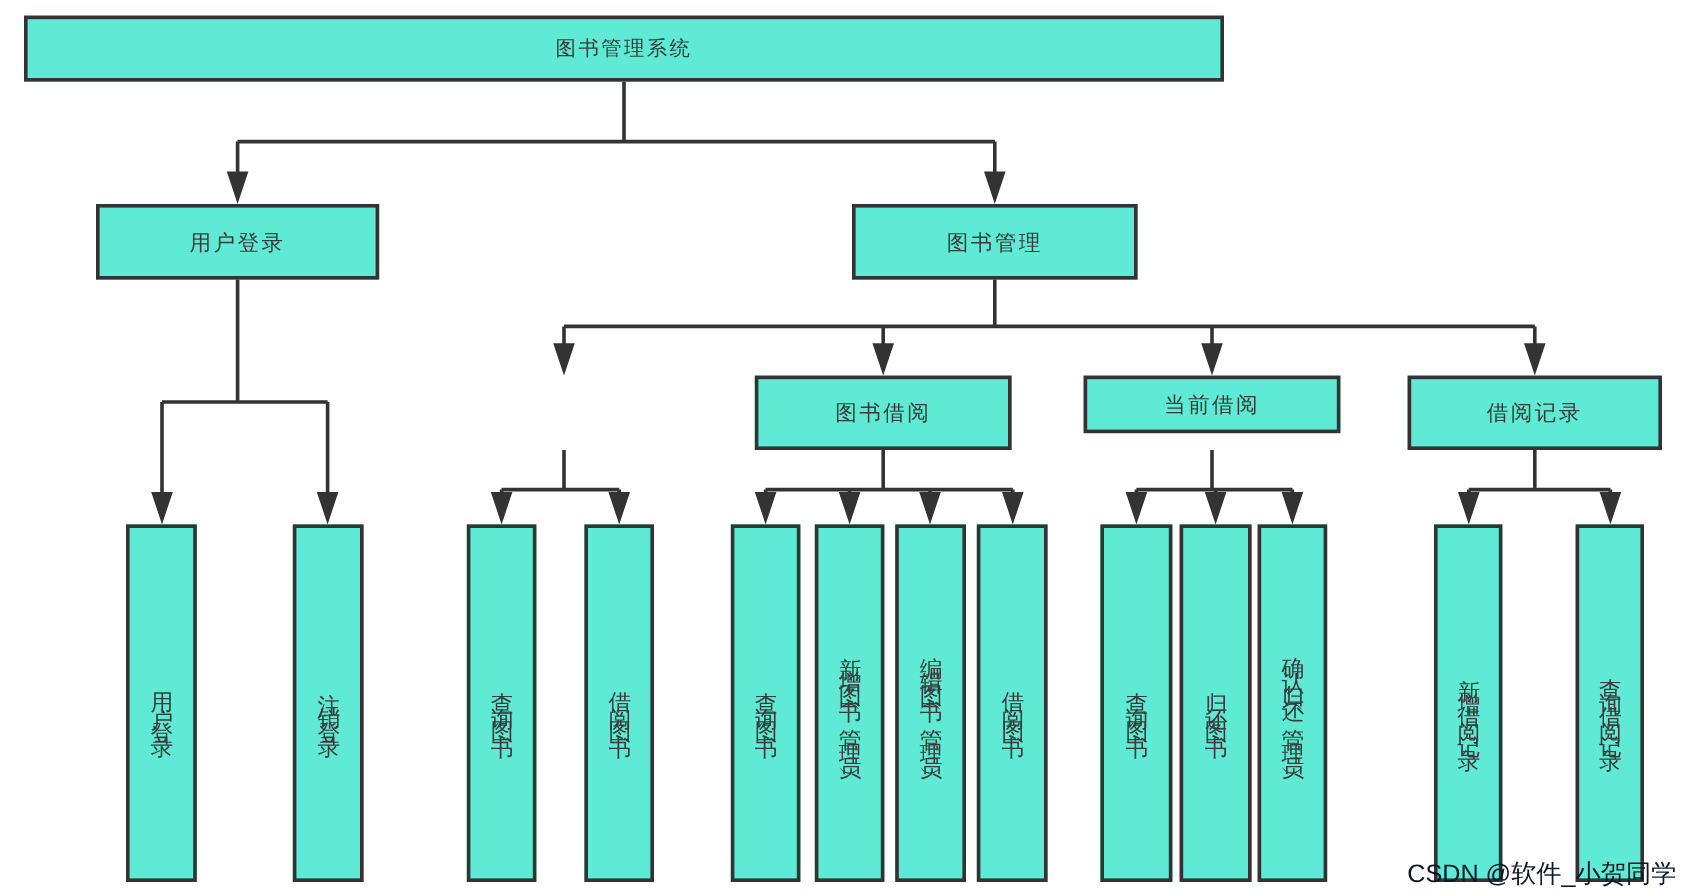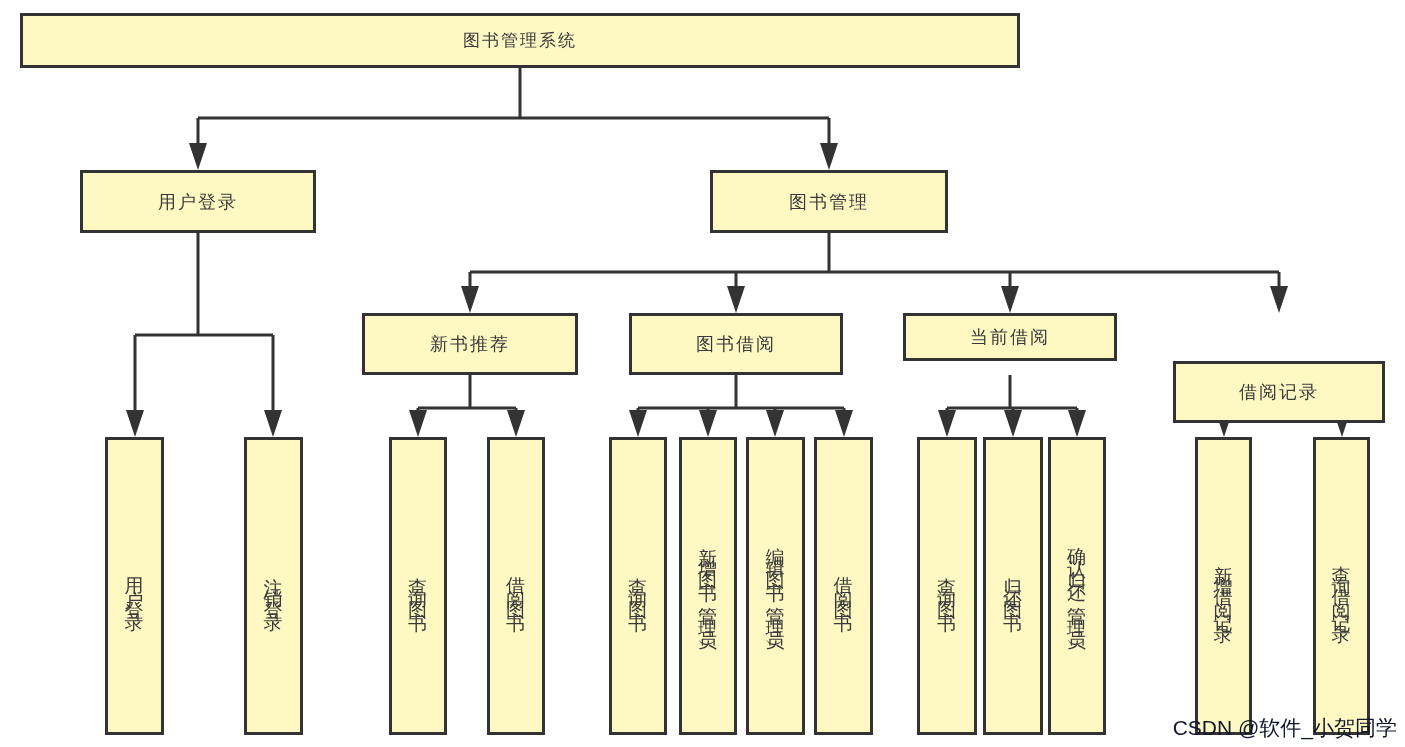--- a/index.html
+++ b/index.html
@@ -15,21 +15,21 @@
   .wires {
     position: absolute;
     left: 0; top: 0;
     width: 1405px; height: 747px;
     z-index: 1;
   }
   .box {
     position: absolute;
     box-sizing: border-box;
     border: 3px solid #333333;
-    background: #fef9c3;
+    background: #5eead4;
     display: flex;
     align-items: center;
     justify-content: center;
     z-index: 2;
   }
   .hlabel {
     font-size: 18px;
     letter-spacing: 2px;
     color: #3a3a3a;
     white-space: nowrap;
@@ -119,30 +119,27 @@
     <span class="hlabel">图书管理系统</span>
   </div>
 
   <div class="box" style="left:80px; top:170px; width:236px; height:63px;">
     <span class="hlabel">用户登录</span>
   </div>
   <div class="box" style="left:710px; top:170px; width:238px; height:63px;justify-content:center;">
     <span class="hlabel">图书管理</span>
   </div>
 
-  <div class="box" style="left:362px; top:313px; width:216px; height:62px;">
-    <span class="hlabel">新书推荐</span>
-  </div>
   <div class="box" style="left:629px; top:313px; width:214px; height:62px;">
     <span class="hlabel">图书借阅</span>
   </div>
   <div class="box" style="left:903px; top:313px; width:214px; height:48px;">
     <span class="hlabel">当前借阅</span>
   </div>
-  <div class="box" style="left:1173px; top:313px; width:212px; height:62px;margin-top:48px;">
+  <div class="box" style="left:1173px; top:313px; width:212px; height:62px;">
     <span class="hlabel">借阅记录</span>
   </div>
 
   <div class="box" style="left:105px; top:437px; width:59px; height:298px;">
     <span class="vtext">用户登录</span>
   </div>
   <div class="box" style="left:244px; top:437px; width:59px; height:298px;">
     <span class="vtext">注销登录</span>
   </div>
 

